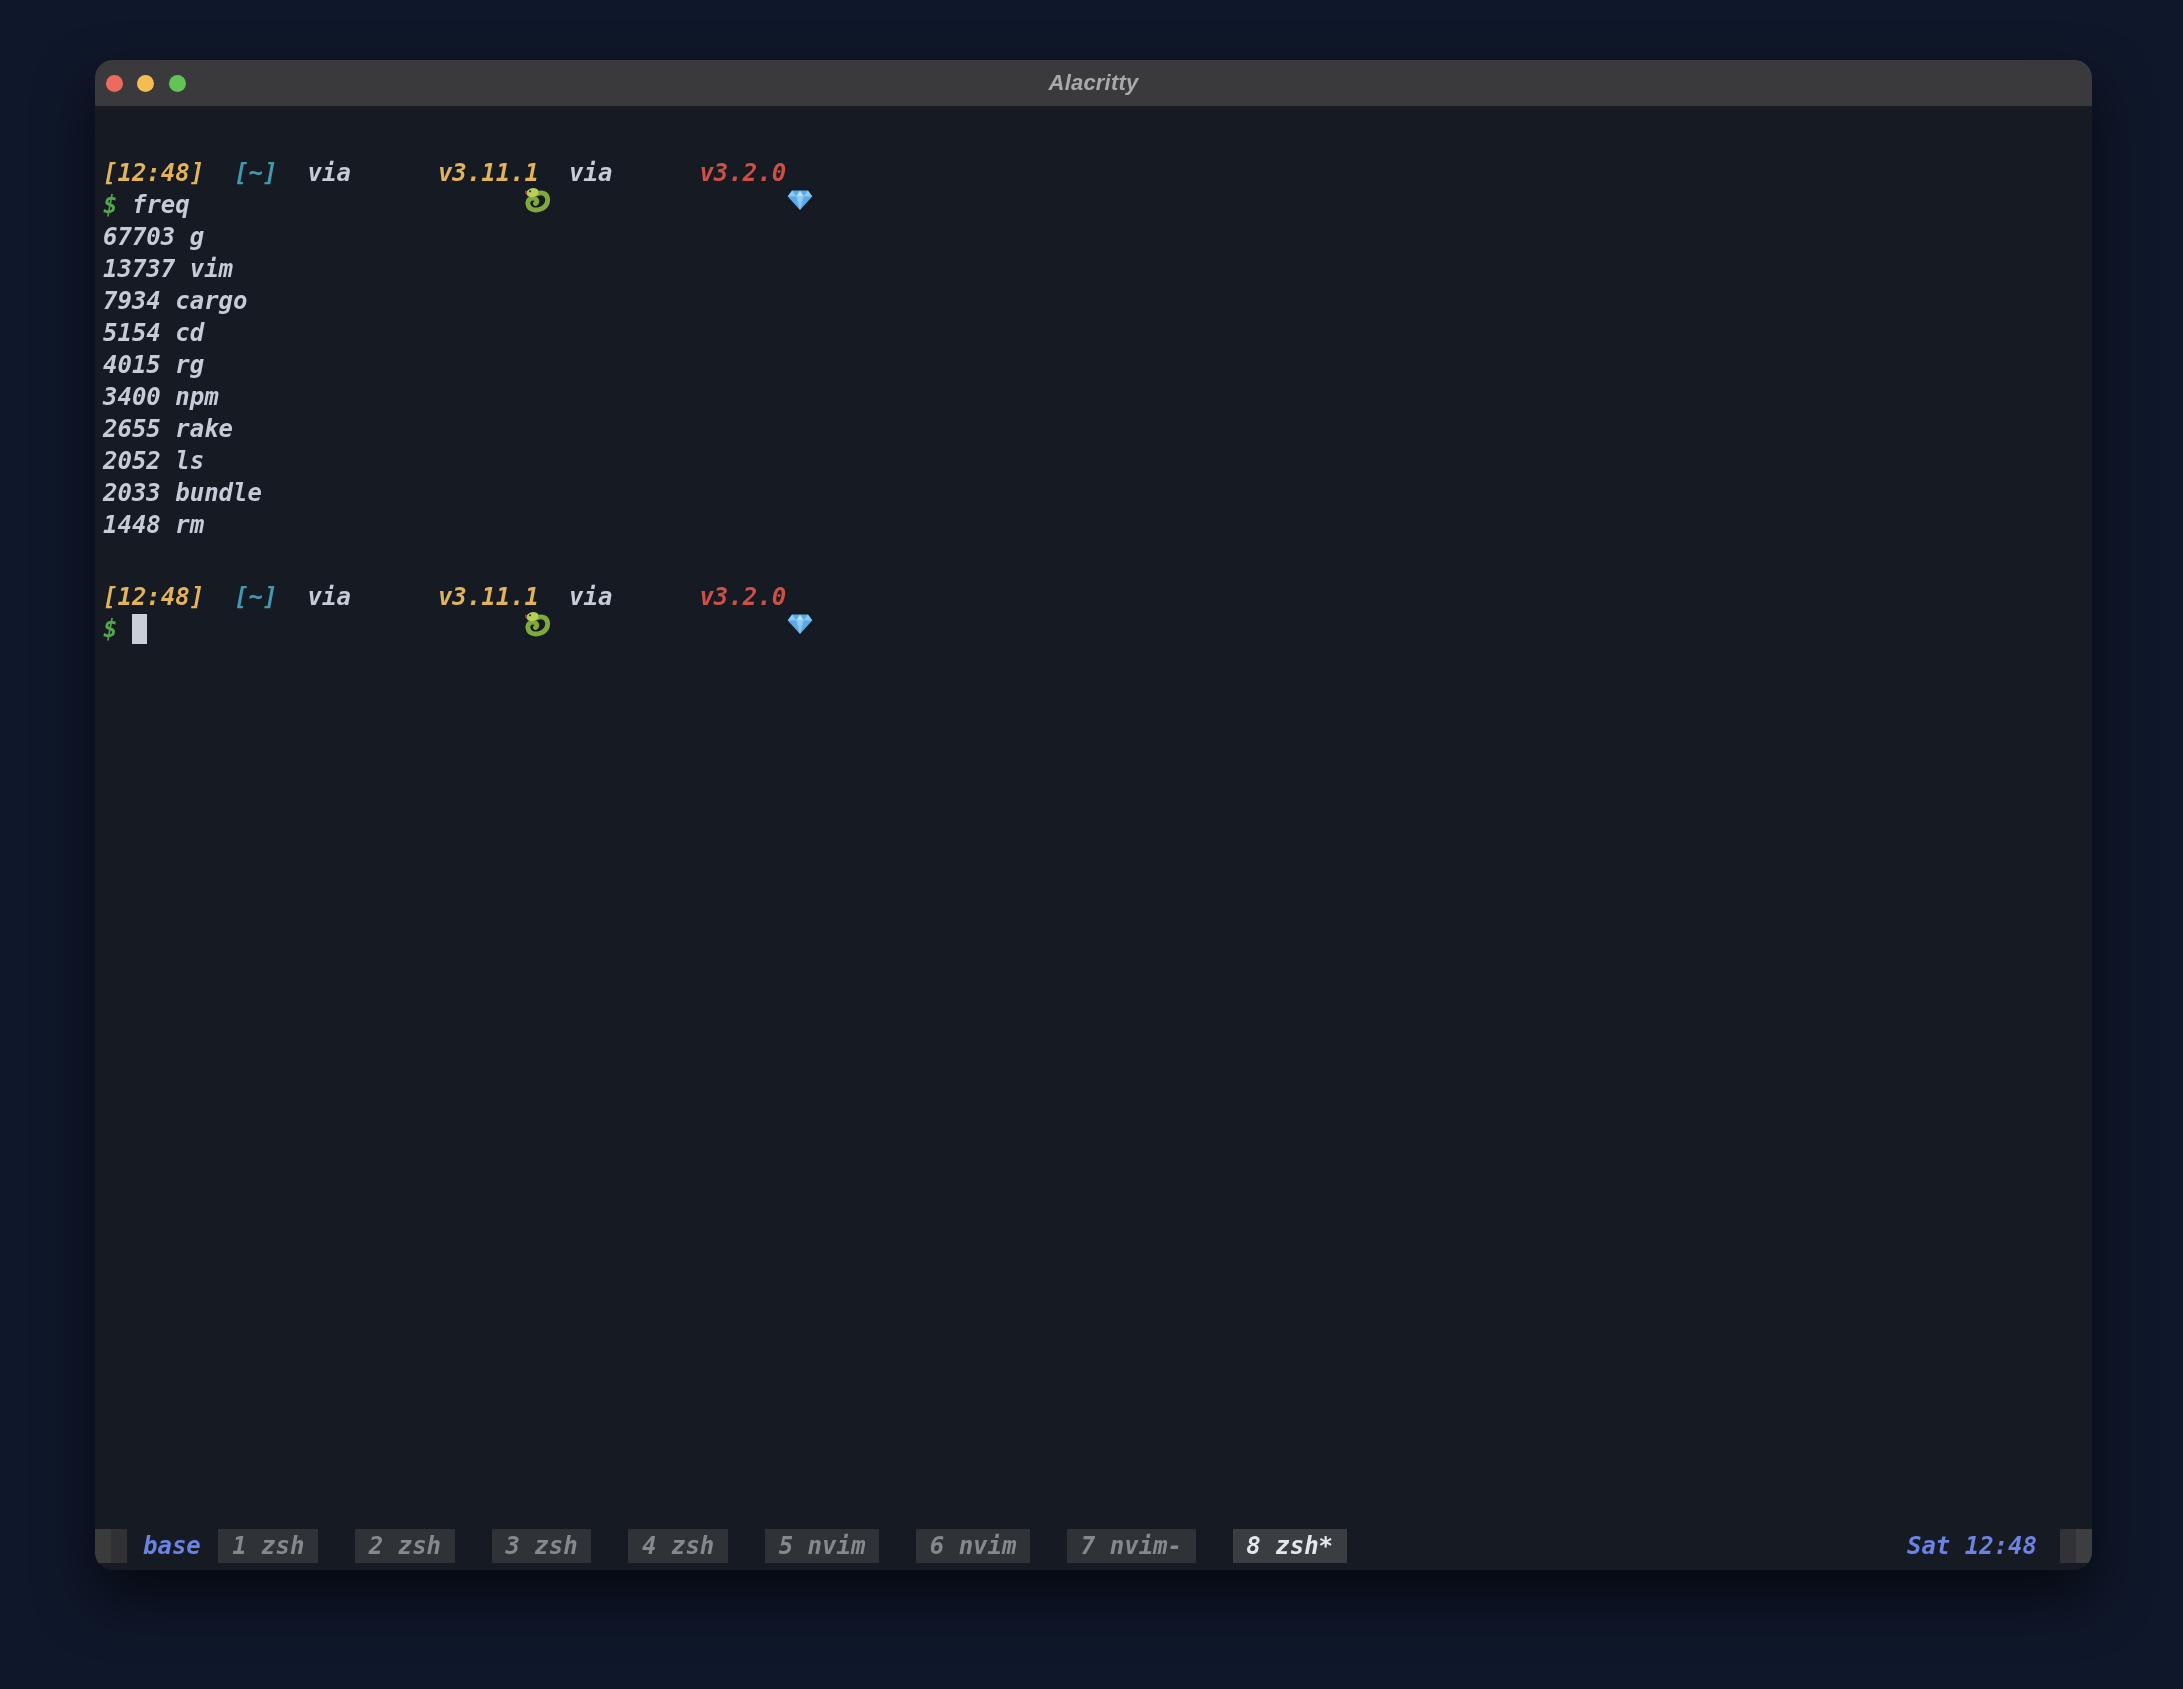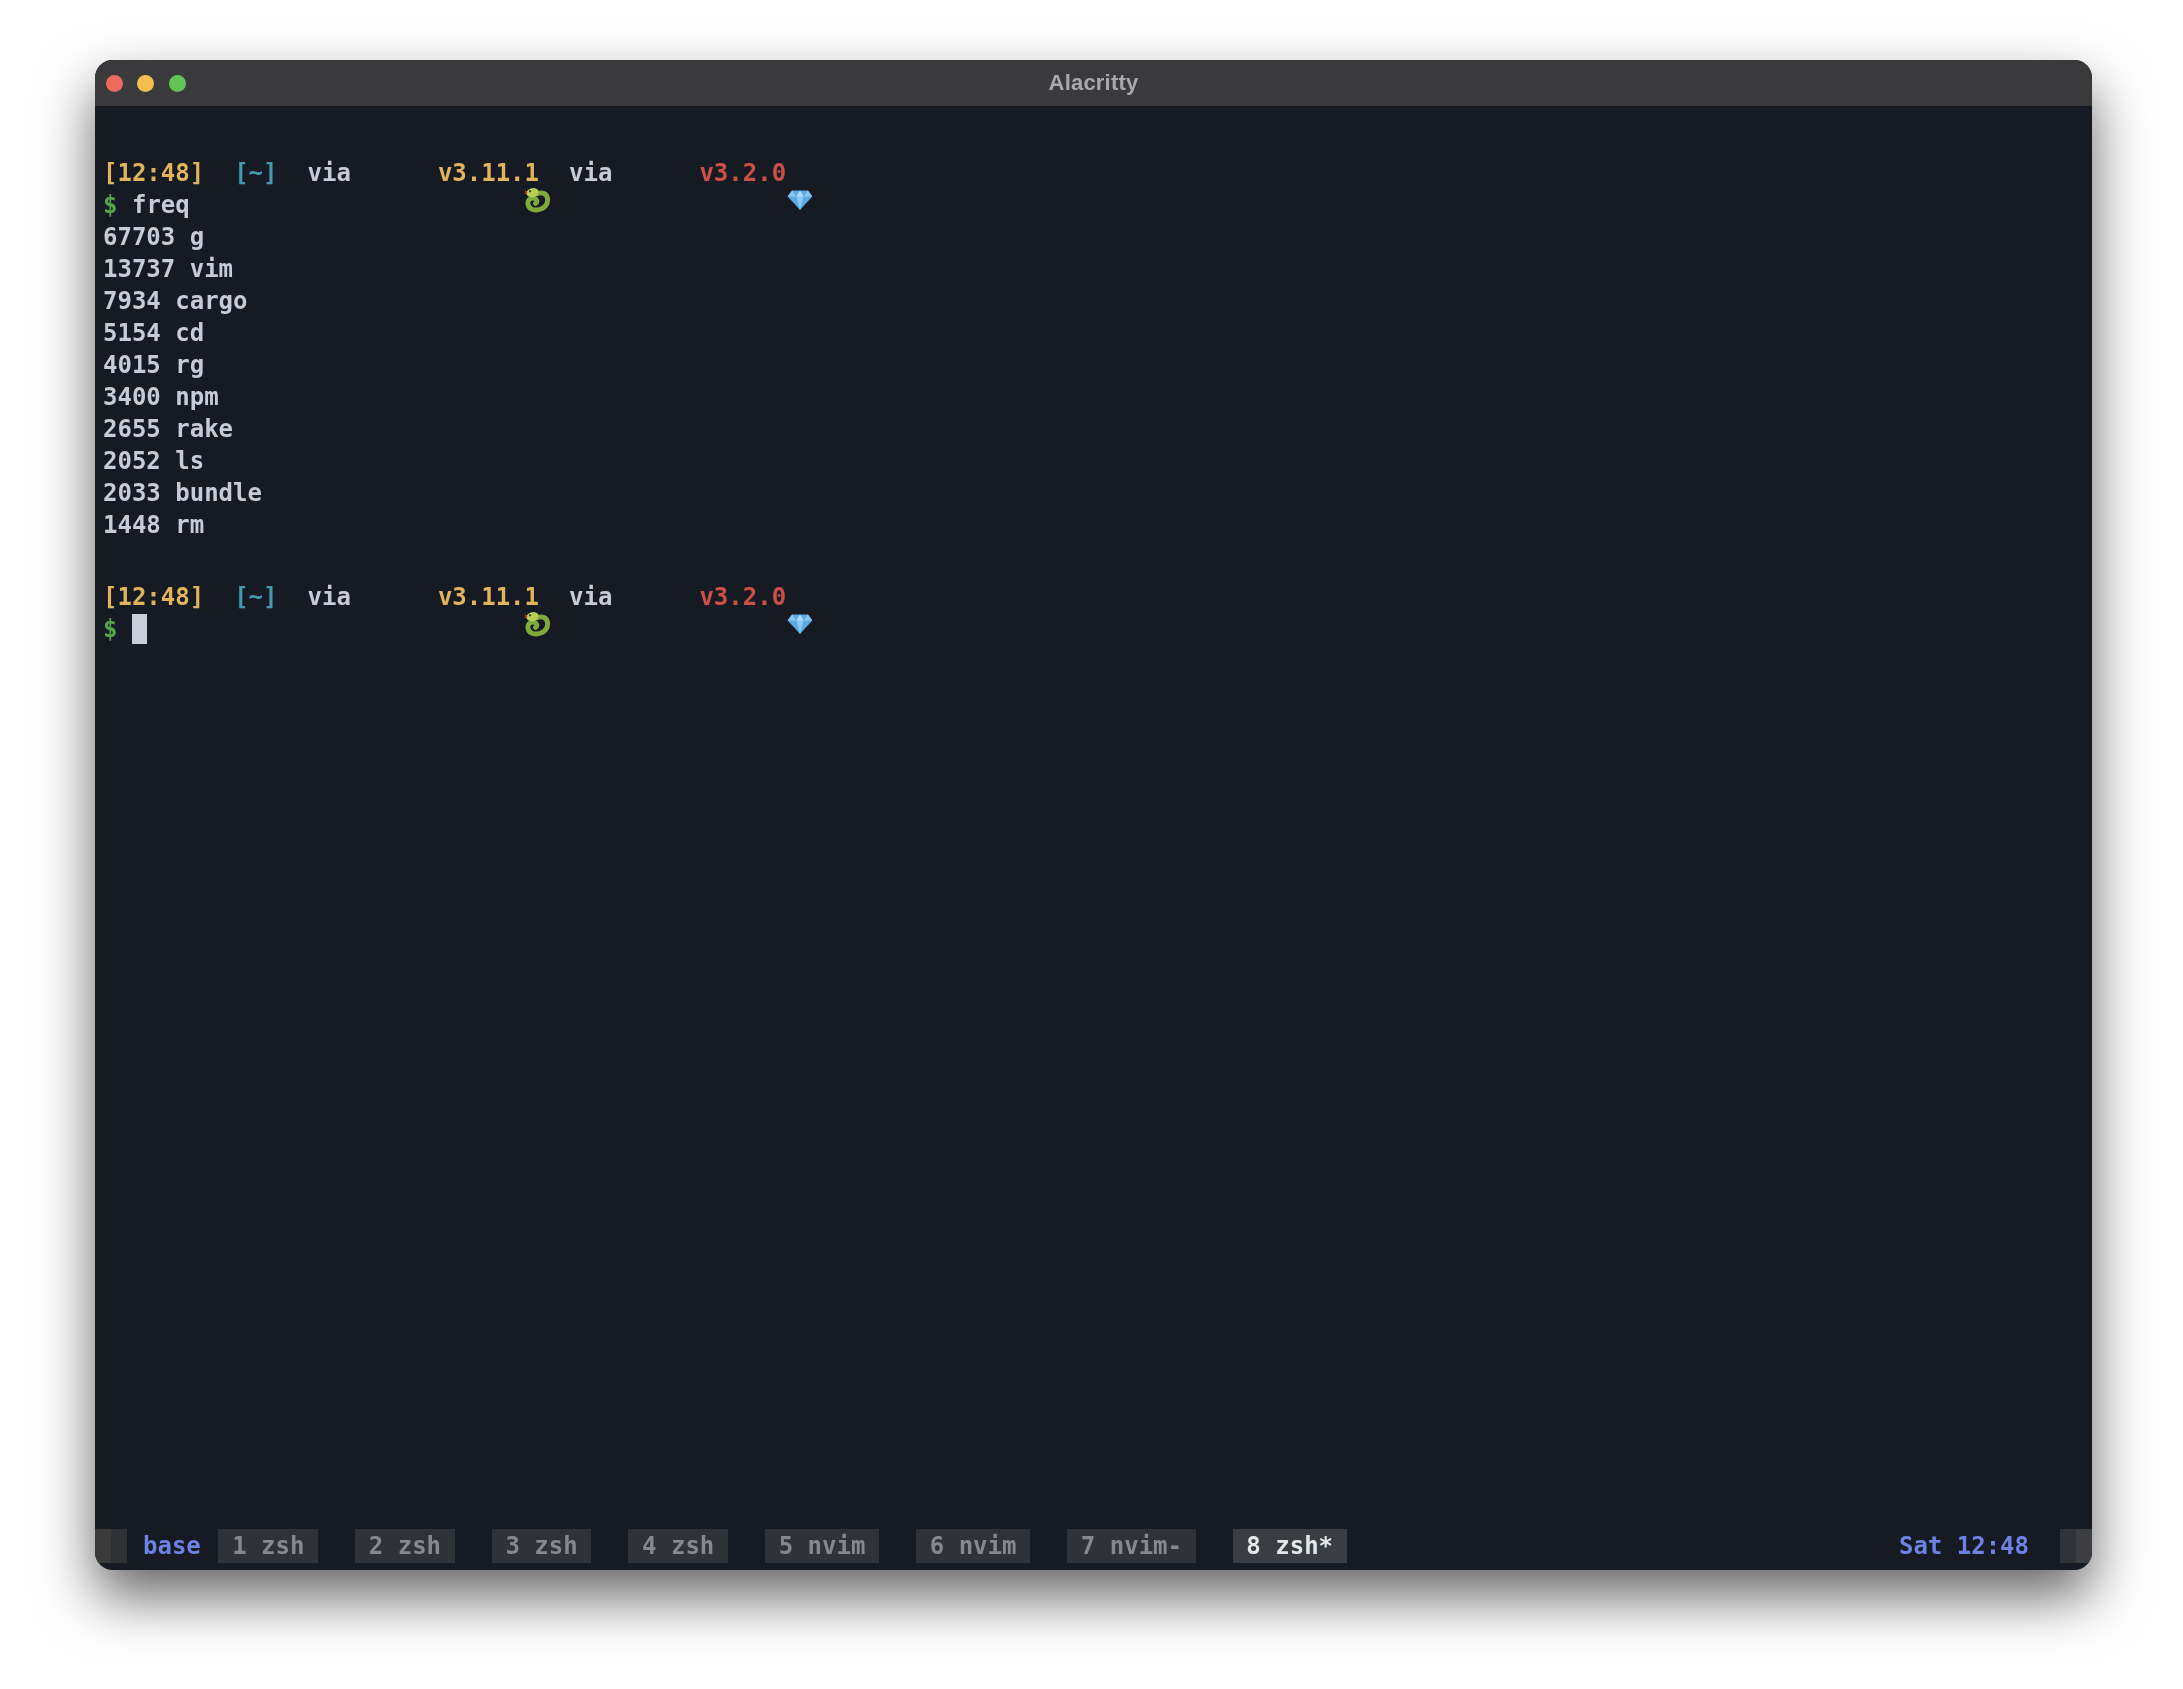--- a/index.html
+++ b/index.html
@@ -2,21 +2,21 @@
 <html style="font-size:13px"><head>
 <meta charset="utf-8">
 <style>
   * { box-sizing: border-box; }
   html, body {
     margin: 0; padding: 0;
     width: 2183px; height: 1689px;
     background: #000000;
     font-family: "DejaVu Sans Mono", monospace;
   }
-  .desktop { position: relative; width: 2183px; height: 1689px; background: #ffffff; overflow: hidden; }
+  .desktop { position: relative; width: 2183px; height: 1689px; background: #0f172a; overflow: hidden; font-style: italic; }
 
   .window {
     position: absolute; left: 95px; top: 60px;
     width: 1997px; height: 1510px;
     background: #161a23;
     border-radius: 17.7px;
     overflow: hidden;
     box-shadow: 0 27px 56px rgba(0,0,0,0.6);
   }
 
@@ -77,21 +77,21 @@
   .session { color: #6c82e4; margin-left: 16px; margin-right: 17.7px; }
   .tabs { display: flex; gap: 37px; }
   .tab {
     background: #2f3237; color: #85898f;
     height: 34px; line-height: 34px;
     padding: 0 13.7px;
     white-space: pre;
   }
   .tab.active { background: #3a3d42; color: #e3e8ef; }
   .spacer { flex: 1; }
-  .clock { color: #6c82e4; margin-right: 31px; }
+  .clock { color: #6c82e4; margin-right: 23px; }
 </style>
 </head>
 <body>
 
 <div class="desktop">
   <div class="window">
 
     <div class="titlebar">
       <div class="traffic">
         <span class="tl tl-red"></span>

